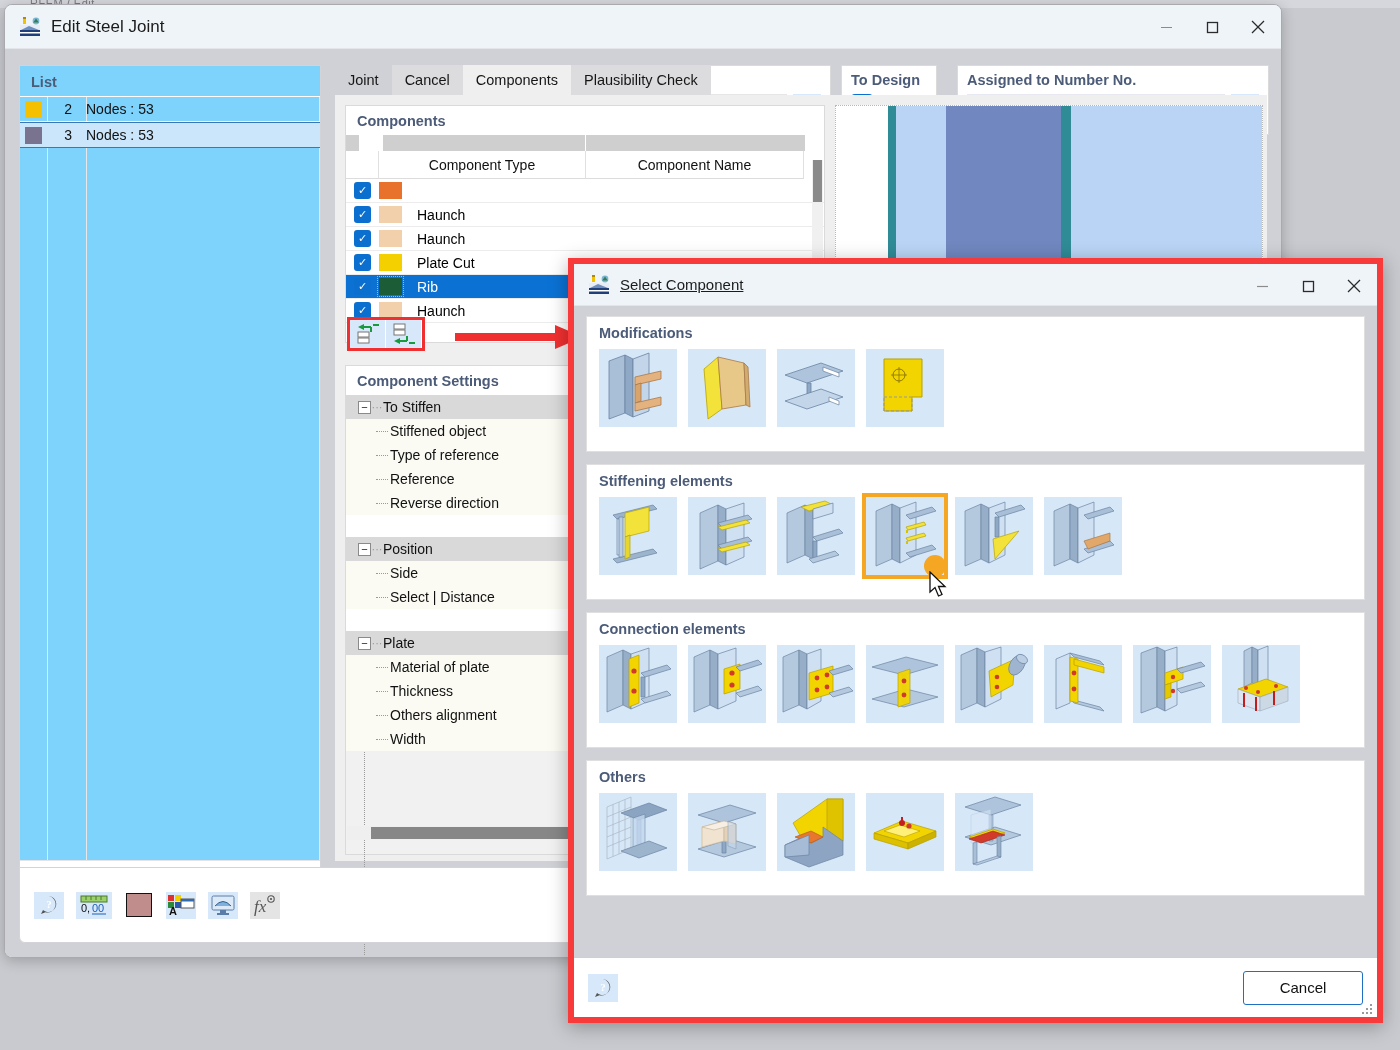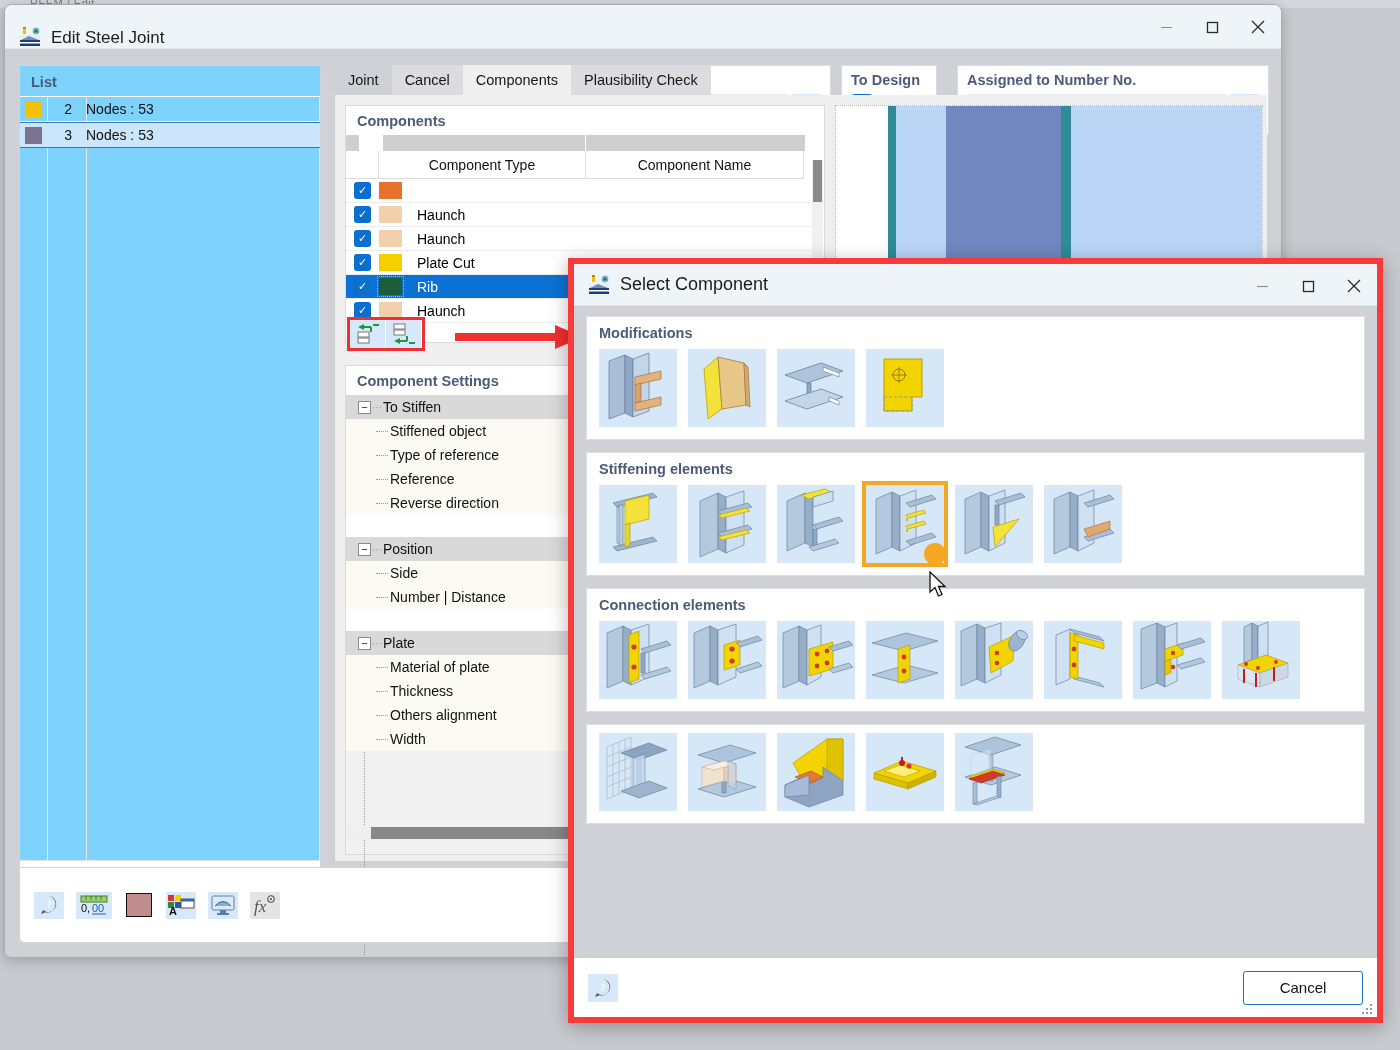--- a/index.html
+++ b/index.html
@@ -29,21 +29,21 @@
     background: #f0f0f0;
     border: 1px solid #a9a9ae;
     border-radius: 8px;
     box-shadow: 0 3px 14px rgba(0,0,0,.22);
     overflow: hidden;
   }
   .titlebar {
     position: absolute; left: 0; top: 0; width: 100%; height: 44px;
     background: #eff4f8;
     border-bottom: 1px solid #e2e6ea;
-    display: flex; align-items: flex-end;
+    display: flex; align-items: center;
   }
   .title-icon { width: 22px; height: 22px; margin-left: 14px; flex: none; }
   .title-text {
     margin-left: 10px; font-size: 17px; color: #1b1b1b;
     font-family: "Liberation Sans", sans-serif;
   }
   .win-btns { margin-left: auto; display: flex; height: 100%; }
   .win-btn {
     width: 46px; height: 44px; display: flex; align-items: center;
     justify-content: center; color: #2b2b2b; font-size: 16px;
@@ -236,28 +236,28 @@
     width: 815px; height: 765px;
     border: 6px solid #f83a3a;
     background: #d0d1d6;
     box-shadow: 0 4px 18px rgba(0,0,0,.3);
   }
   .dlg-title {
     height: 42px; background: #eff4f8; display: flex; align-items: center;
     border-bottom: 1px solid #e2e6ea;
   }
   .dlg-title .title-icon { margin-left: 14px; }
-  .dlg-title .title-text { font-size: 18px; }
+  .dlg-title .title-text { font-size: 15px; text-decoration: underline; }
   .dlg-body {
     position: absolute; left: 0; right: 0; top: 42px; bottom: 60px;
     background: #d0d1d6; padding: 10px 12px 0 12px; overflow: hidden;
   }
   .section {
     background: #fff; border: 1px solid #dfdfdf; margin-bottom: 12px;
-    padding: 8px 12px 12px 12px;
+    padding: 8px 12px 24px 12px;
   }
   .section-title {
     font-size: 14.5px; font-weight: bold; color: #4b5b78; margin-bottom: 8px;
   }
   .thumbs { display: flex; flex-wrap: wrap; gap: 11px; }
   .thumb {
     width: 78px; height: 78px; background: #d6e8f8;
     position: relative; cursor: pointer;
   }
   .thumb.selected {
@@ -589,21 +589,21 @@
                 <span>Position</span>
                 <span class="tree-colsep" style="right:110px"></span>
               </div>
               <div class="tree-item">
                 <span class="tick"></span>
                 <span>Side</span>
                 <span class="tree-colsep" style="right:110px"></span>
               </div>
               <div class="tree-item">
                 <span class="tick"></span>
-                <span>Number | Distance</span>
+                <span>Select | Distance</span>
                 <span class="tree-colsep" style="right:110px"></span>
               </div>
               <div class="tree-item spacer"></div>
 
               <div class="tree-group">
                 <span class="expander">−</span>
                 <span class="dots">···</span>
                 <span>Plate</span>
                 <span class="tree-colsep" style="right:110px"></span>
               </div>
@@ -978,20 +978,21 @@
               <line x1="52" y1="46" x2="52" y2="60" stroke="#c01f1f" stroke-width="2"></line>
               <circle cx="24" cy="43" r="2" fill="#d03a2a"></circle>
               <circle cx="36" cy="47" r="2" fill="#d03a2a"></circle>
               <circle cx="54" cy="41" r="2" fill="#d03a2a"></circle>
             </svg>
           </div>
         </div>
       </div>
 
       <div class="section">
+        <div class="section-title">Others</div>
         <div class="thumbs">
           <div class="thumb">
             <svg viewBox="0 0 78 78">
               <g stroke="#aab6c4" stroke-width=".7" fill="none">
                 <path d="M8 14 L32 4 L32 56 L8 66 Z"></path>
                 <path d="M14 11.5 L14 63.5 M20 9 L20 61 M26 6.5 L26 58.5"></path>
                 <path d="M8 24 L32 14 M8 34 L32 24 M8 44 L32 34 M8 54 L32 44"></path>
               </g>
               <path d="M22 20 L50 10 L68 17 L40 27 Z" fill="#8ba4c2" stroke="#6b84a2" stroke-width=".7"></path>
               <path d="M38 27 L42 27 L42 58 L38 58 Z" fill="#a7bdd6" stroke="#6b84a2" stroke-width=".7"></path>

